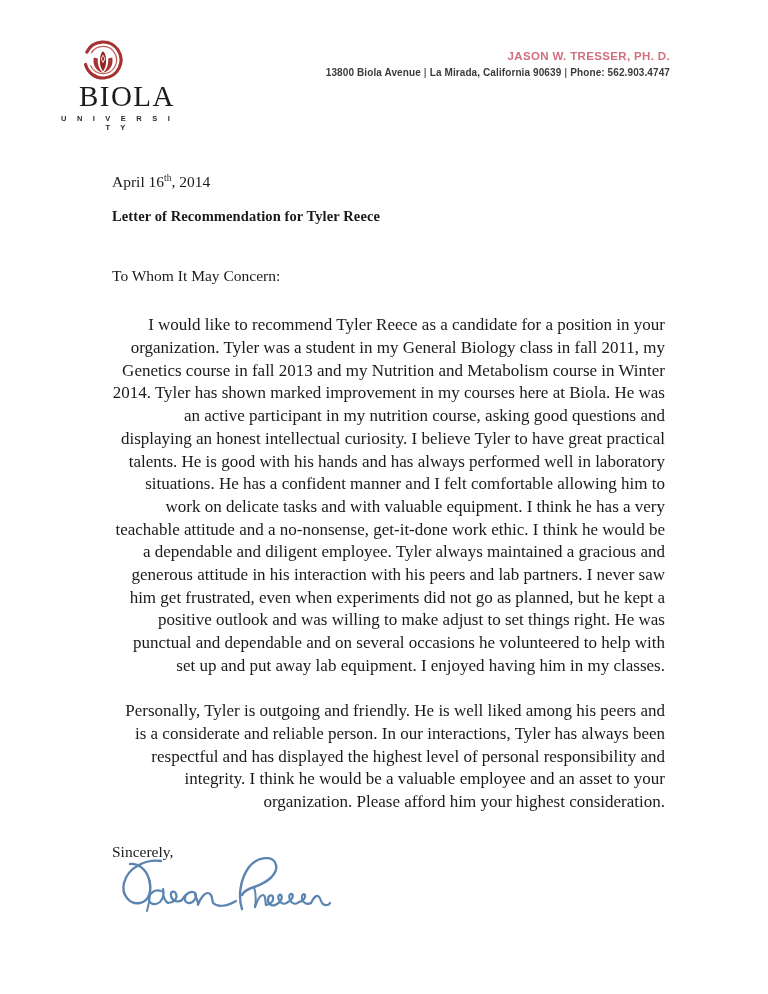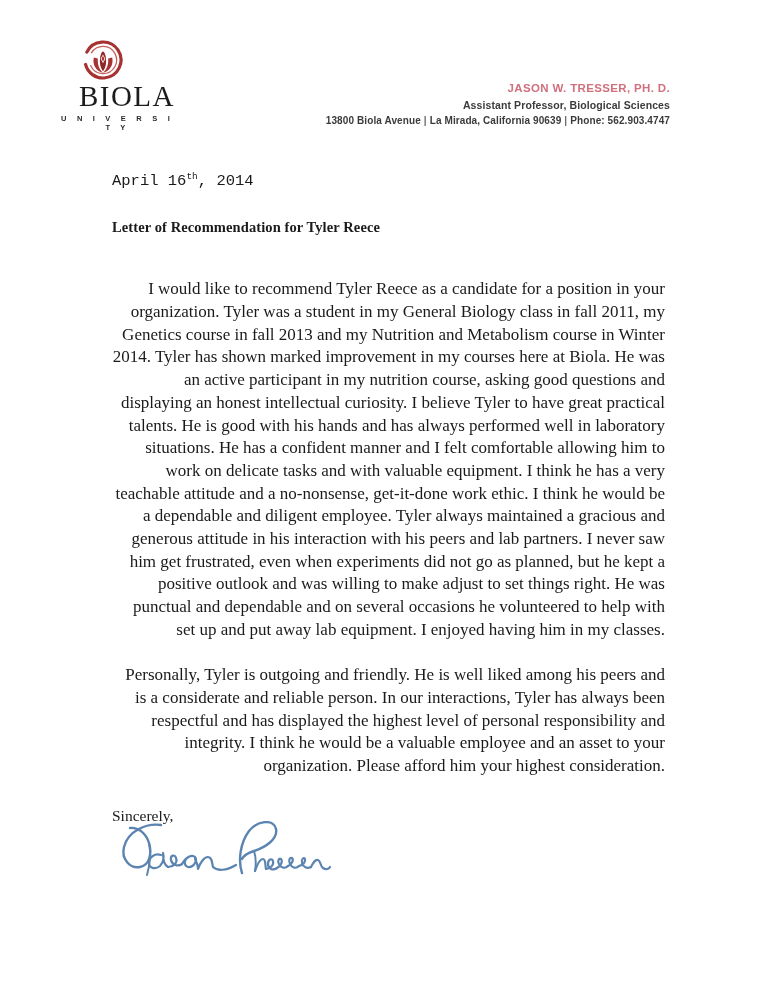--- a/index.html
+++ b/index.html
@@ -58,21 +58,21 @@
     letter-spacing: 4.2px;
     color: #2a2a2a;
     text-align: center;
     margin-top: 3px;
     padding-left: 5px;
   }
 
   .contact-block {
     position: absolute;
     right: 98px;
-    top: 80px;
+    top: 48px;
     text-align: right;
     font-family: "Liberation Sans", sans-serif;
     line-height: 1.45;
   }
   .contact-name {
     font-size: 11.5px;
     font-weight: 600;
     letter-spacing: 0.35px;
     color: #d0707d;
   }
@@ -100,22 +100,21 @@
   .letter {
     position: absolute;
     left: 112px;
     top: 172px;
     width: 553px;
   }
 
   .date-line {
     font-size: 15.5px;
     line-height: 1.25;
-    margin-bottom: 28px;
-    font-family: Liberation Mono, monospace;
+    margin-bottom: 17px;
   }
   .date-line sup {
     font-size: 9.5px;
     vertical-align: super;
     line-height: 0;
   }
 
   .letter-title {
     font-size: 14.5px;
     font-weight: 700;
@@ -174,35 +173,35 @@
 
         <path d="M50 36 L56 47 L50 58 L44 47 Z" fill="#ffffff"></path>
         <path d="M50 39.5 L53.6 47 L50 54.5 L46.4 47 Z" fill="#a63232"></path>
       </svg>
       <div class="logo-wordmark">BIOLA</div>
       <div class="logo-sub">U N I V E R S I T Y</div>
     </div>
 
     <div class="contact-block">
       <div class="contact-name">JASON W. TRESSER, PH. D.</div>
-      <div class="contact-title">Assistant Professor, Biological Sciences</div>
       <div class="contact-address">
         <span>13800 Biola Avenue</span><span class="sep">|</span><span>La Mirada, California 90639</span><span class="sep">|</span><span>Phone: 562.903.4747</span>
       </div>
     </div>
   </div>
 
   <div class="letter">
 
     <div class="date-line">
       <span>April 16</span><sup>th</sup><span>, 2014</span>
     </div>
 
     <div class="letter-title">Letter of Recommendation for Tyler Reece</div>
 
+    <div class="salutation">To Whom It May Concern:</div>
 
     <p class="body-paragraph">I would like to recommend Tyler Reece as a candidate for a position in your organization. Tyler was a student in my General Biology class in fall 2011, my Genetics course in fall 2013 and my Nutrition and Metabolism course in Winter 2014. Tyler has shown marked improvement in my courses here at Biola. He was an active participant in my nutrition course, asking good questions and displaying an honest intellectual curiosity. I believe Tyler to have great practical talents. He is good with his hands and has always performed well in laboratory situations. He has a confident manner and I felt comfortable allowing him to work on delicate tasks and with valuable equipment. I think he has a very teachable attitude and a no-nonsense, get-it-done work ethic. I think he would be a dependable and diligent employee. Tyler always maintained a gracious and generous attitude in his interaction with his peers and lab partners. I never saw him get frustrated, even when experiments did not go as planned, but he kept a positive outlook and was willing to make adjust to set things right. He was punctual and dependable and on several occasions he volunteered to help with set up and put away lab equipment.  I enjoyed having him in my classes.</p>
 
     <p class="body-paragraph">Personally, Tyler is outgoing and friendly. He is well liked among his peers and is a considerate and reliable person. In our interactions, Tyler has always been respectful and has displayed the highest level of personal responsibility and integrity. I think he would be a valuable employee and an asset to your organization. Please afford him your highest consideration.</p>
 
     <div class="closing">Sincerely,</div>
 
     <svg class="signature" width="215" height="62" viewBox="0 0 215 62">
       <g fill="none" stroke="#5b84b1" stroke-linecap="round" stroke-linejoin="round">
 

